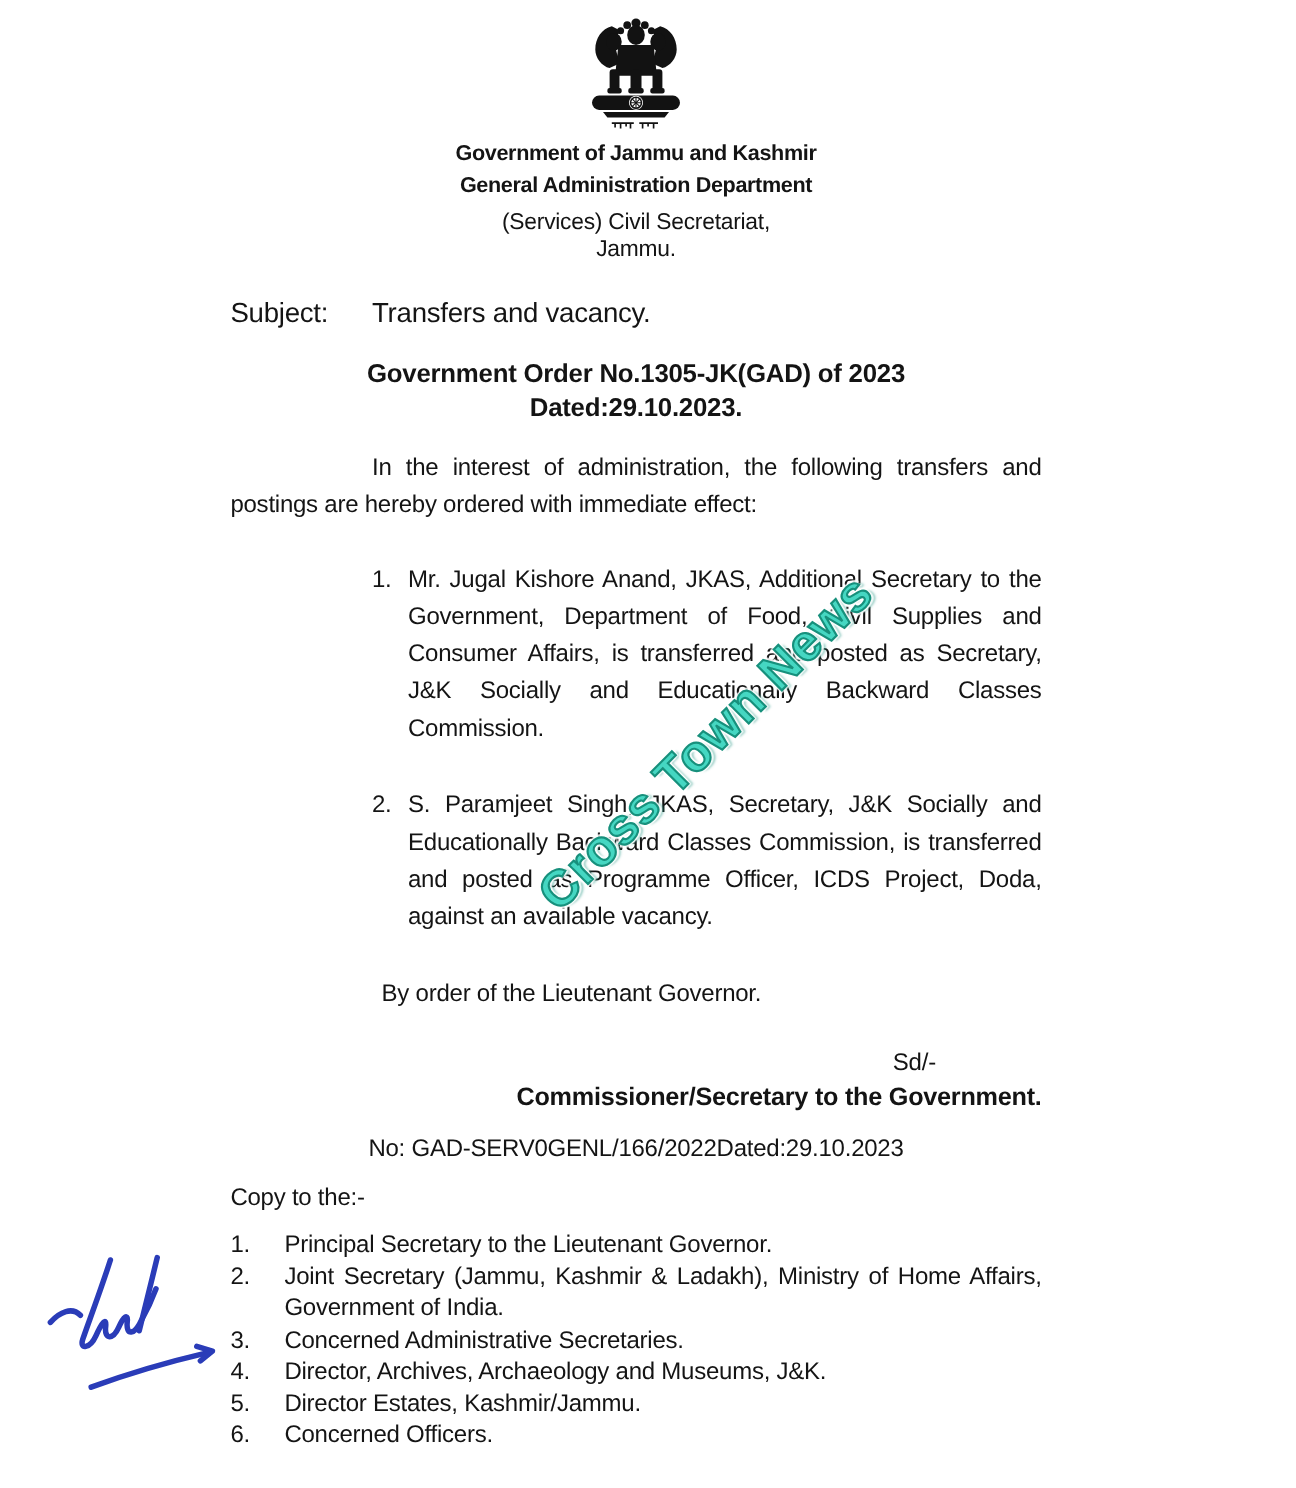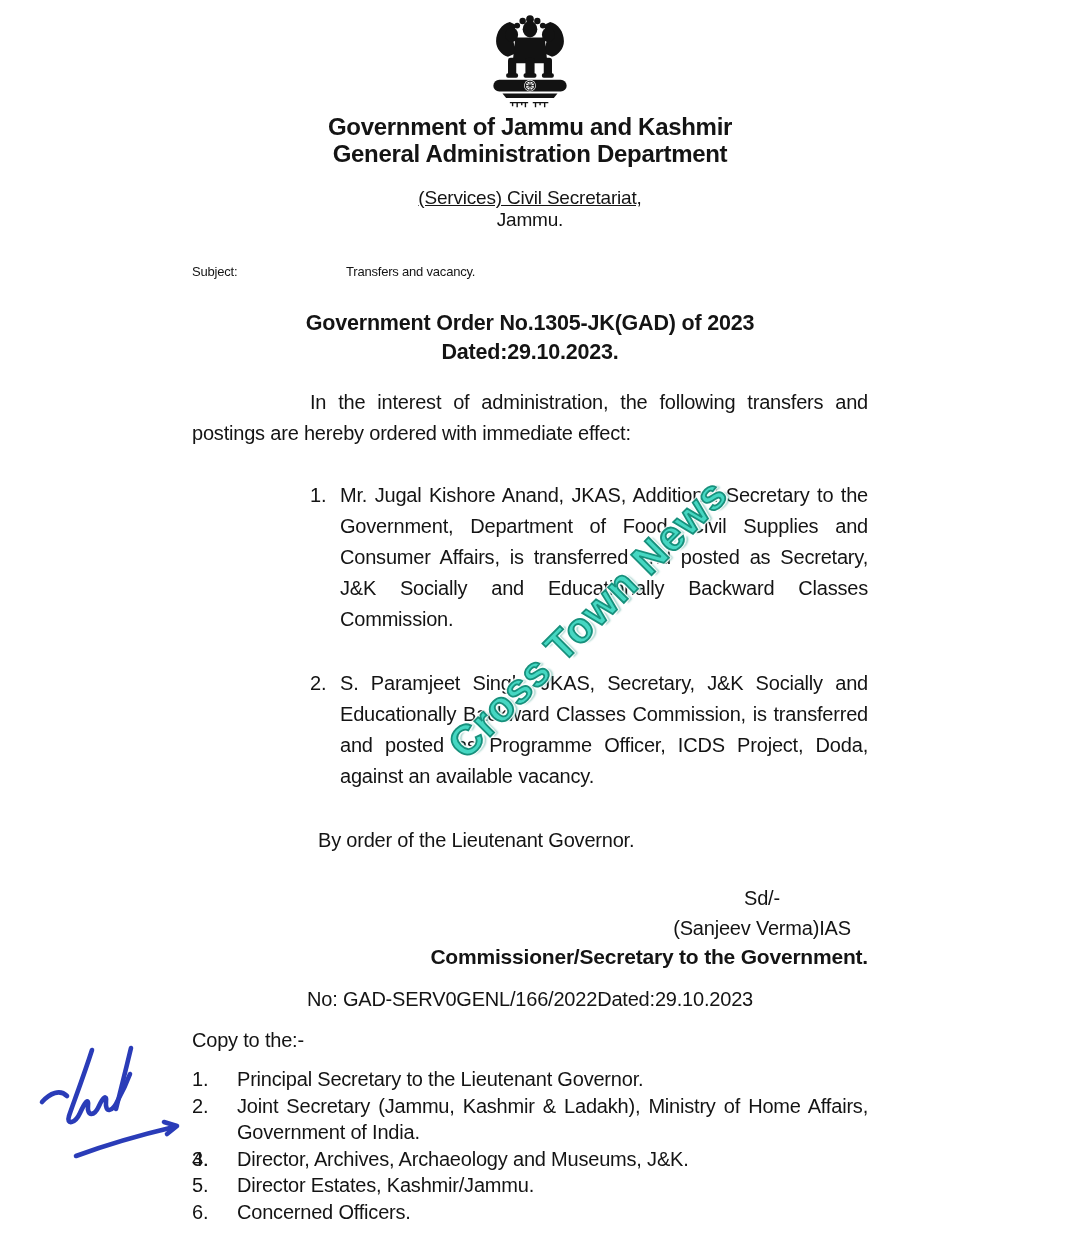--- a/index.html
+++ b/index.html
@@ -20,36 +20,35 @@
     margin-left: 192px;
     width: 676px;
     padding-top: 10px;
   }
   
   .emblem-wrap { width: 100%; text-align: center; }
   .emblem-wrap svg { display: inline-block; }
   .hdr-bold {
     text-align: center;
     font-weight: bold;
-    font-size: 24px;
+    font-size: 18px;
     line-height: 27px;
     letter-spacing: -0.3px;
   }
   .hdr-reg {
     text-align: center;
     font-size: 19px;
     line-height: 22px;
   }
   
   .subject-row {
     display: flex;
     margin-top: 28px;
-    font-size: 13px;
+    font-size: 23px;
     line-height: 26px;
-    gap: 36px;
   }
   .subject-label { width: 118px; flex: 0 0 118px; }
   
   .order-title {
     margin-top: 24px;
     text-align: center;
     font-weight: bold;
     font-size: 21.5px;
     line-height: 29px;
     letter-spacing: -0.2px;
@@ -193,21 +192,21 @@
 
         <g stroke="#121212" stroke-width="1.5" fill="none">
           <path d="M38 101 H58 M41 101 V105 M46 101 V106 M51 101 V104 M55 101 V106"></path>
           <path d="M63 101 H80 M66 101 V106 M71 101 V104 M76 101 V106"></path>
         </g>
       </svg>
     </div>
 
     <div class="hdr-bold">Government of Jammu and Kashmir</div>
     <div class="hdr-bold">General Administration Department</div>
-    <div class="hdr-reg" style="margin-top:20px;text-decoration:underline;">(Services) Civil Secretariat,</div>
+    <div class="hdr-reg" style="margin-top:7px;">(Services) Civil Secretariat,</div>
     <div class="hdr-reg">Jammu.</div>
 
     <div class="subject-row">
       <span class="subject-label">Subject:</span>
       <span>Transfers and vacancy.</span>
     </div>
 
     <div class="order-title">
       <div>Government Order No.1305-JK(GAD) of 2023</div>
       <div>Dated:29.10.2023.</div>
@@ -223,41 +222,41 @@
       <div class="transfer-item">
         <span class="num">2.</span>
         <span>S. Paramjeet Singh, JKAS, Secretary, J&amp;K Socially and Educationally Backward Classes Commission, is transferred and posted as Programme Officer, ICDS Project, Doda, against an available vacancy.</span>
       </div>
     </div>
 
     <div class="by-order">By order of the Lieutenant Governor.</div>
 
     <div class="sig-block">
       <div>Sd/-</div>
-      <div>(Sanjeev Verma)IAS</div>
     </div>
     <div class="sig-title">Commissioner/Secretary to the Government.</div>
 
     <div class="ref-row">
       <span>No: GAD-SERV0GENL/166/2022</span>
       <span>Dated:29.10.2023</span>
     </div>
 
     <div class="copy-label">Copy to the:-</div>
     <div class="copy-list">
       <div class="copy-item">
         <span class="num">1.</span>
         <span>Principal Secretary to the Lieutenant Governor.</span>
       </div>
       <div class="copy-item">
         <span class="num">2.</span>
         <span>Joint Secretary (Jammu, Kashmir &amp; Ladakh), Ministry of Home Affairs, Government of India.</span>
       </div>
       <div class="copy-item">
         <span class="num">3.</span>
+        <span>Concerned Administrative Secretaries.</span>
       </div>
       <div class="copy-item">
         <span class="num">4.</span>
         <span>Director, Archives, Archaeology and Museums, J&amp;K.</span>
       </div>
       <div class="copy-item">
         <span class="num">5.</span>
         <span>Director Estates, Kashmir/Jammu.</span>
       </div>
       <div class="copy-item">

